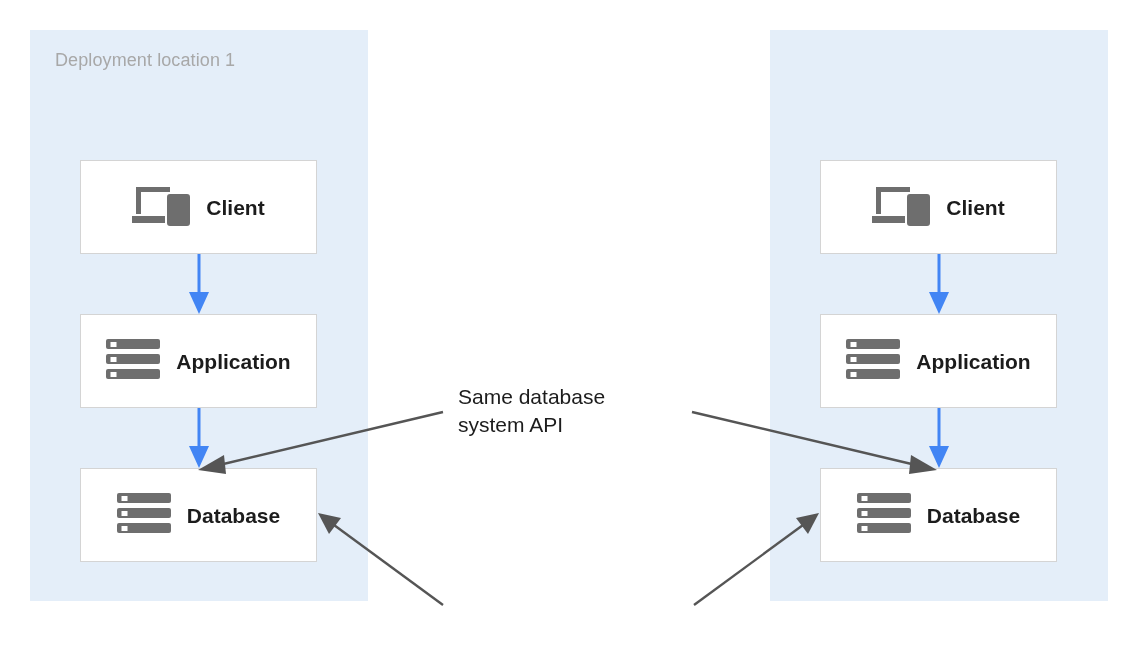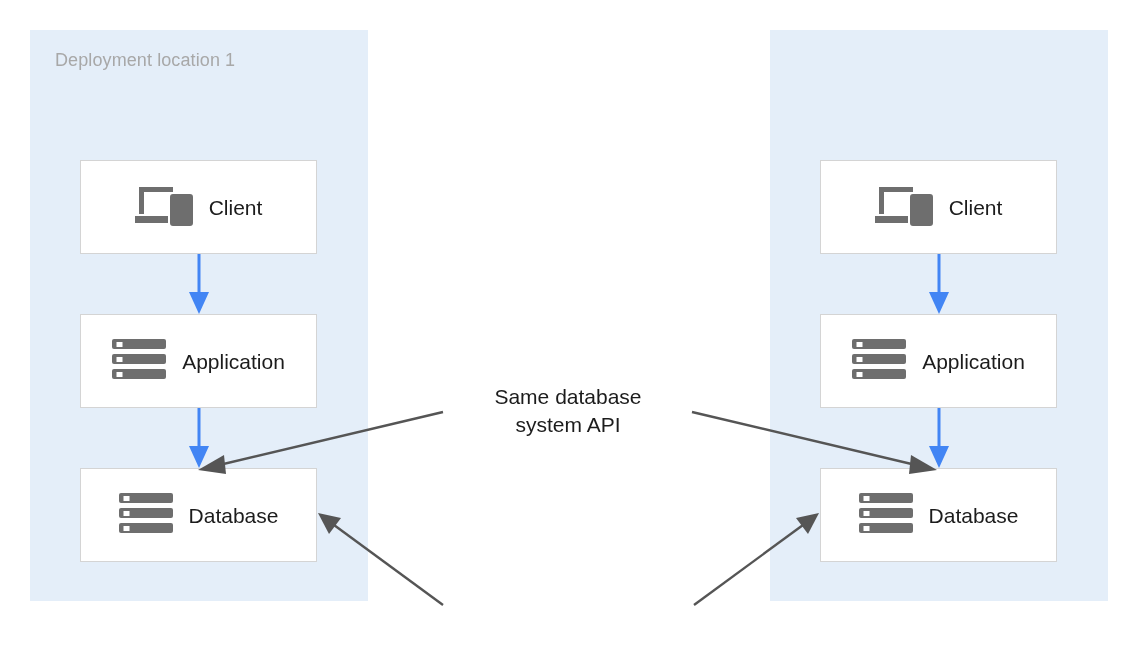--- a/index.html
+++ b/index.html
@@ -37,41 +37,41 @@
     text-align: center;
   }
   .node-box {
     position: absolute;
     background: #ffffff;
     border: 1px solid #d4d4d4;
     box-sizing: border-box;
     display: flex;
     align-items: center;
     justify-content: center;
+    font-weight: bold;
   }
   .node-inner {
     display: flex;
     align-items: center;
     gap: 16px;
   }
   .node-label {
     font-size: 21px;
     color: #1c1c1c;
     white-space: nowrap;
     line-height: 1;
   }
   .node-icon {
     display: block;
     flex: 0 0 auto;
   }
   .annotation {
     position: absolute;
     font-size: 21px;
     color: #1c1c1c;
-    text-align: center;
     line-height: 1.32;
     white-space: pre-line;
   }
 </style>
 </head>
 <body>
 
 <div id="diagram-root">
 
   <div class="panel" style="left:30px; top:30px; width:338px; height:571px;"></div>

